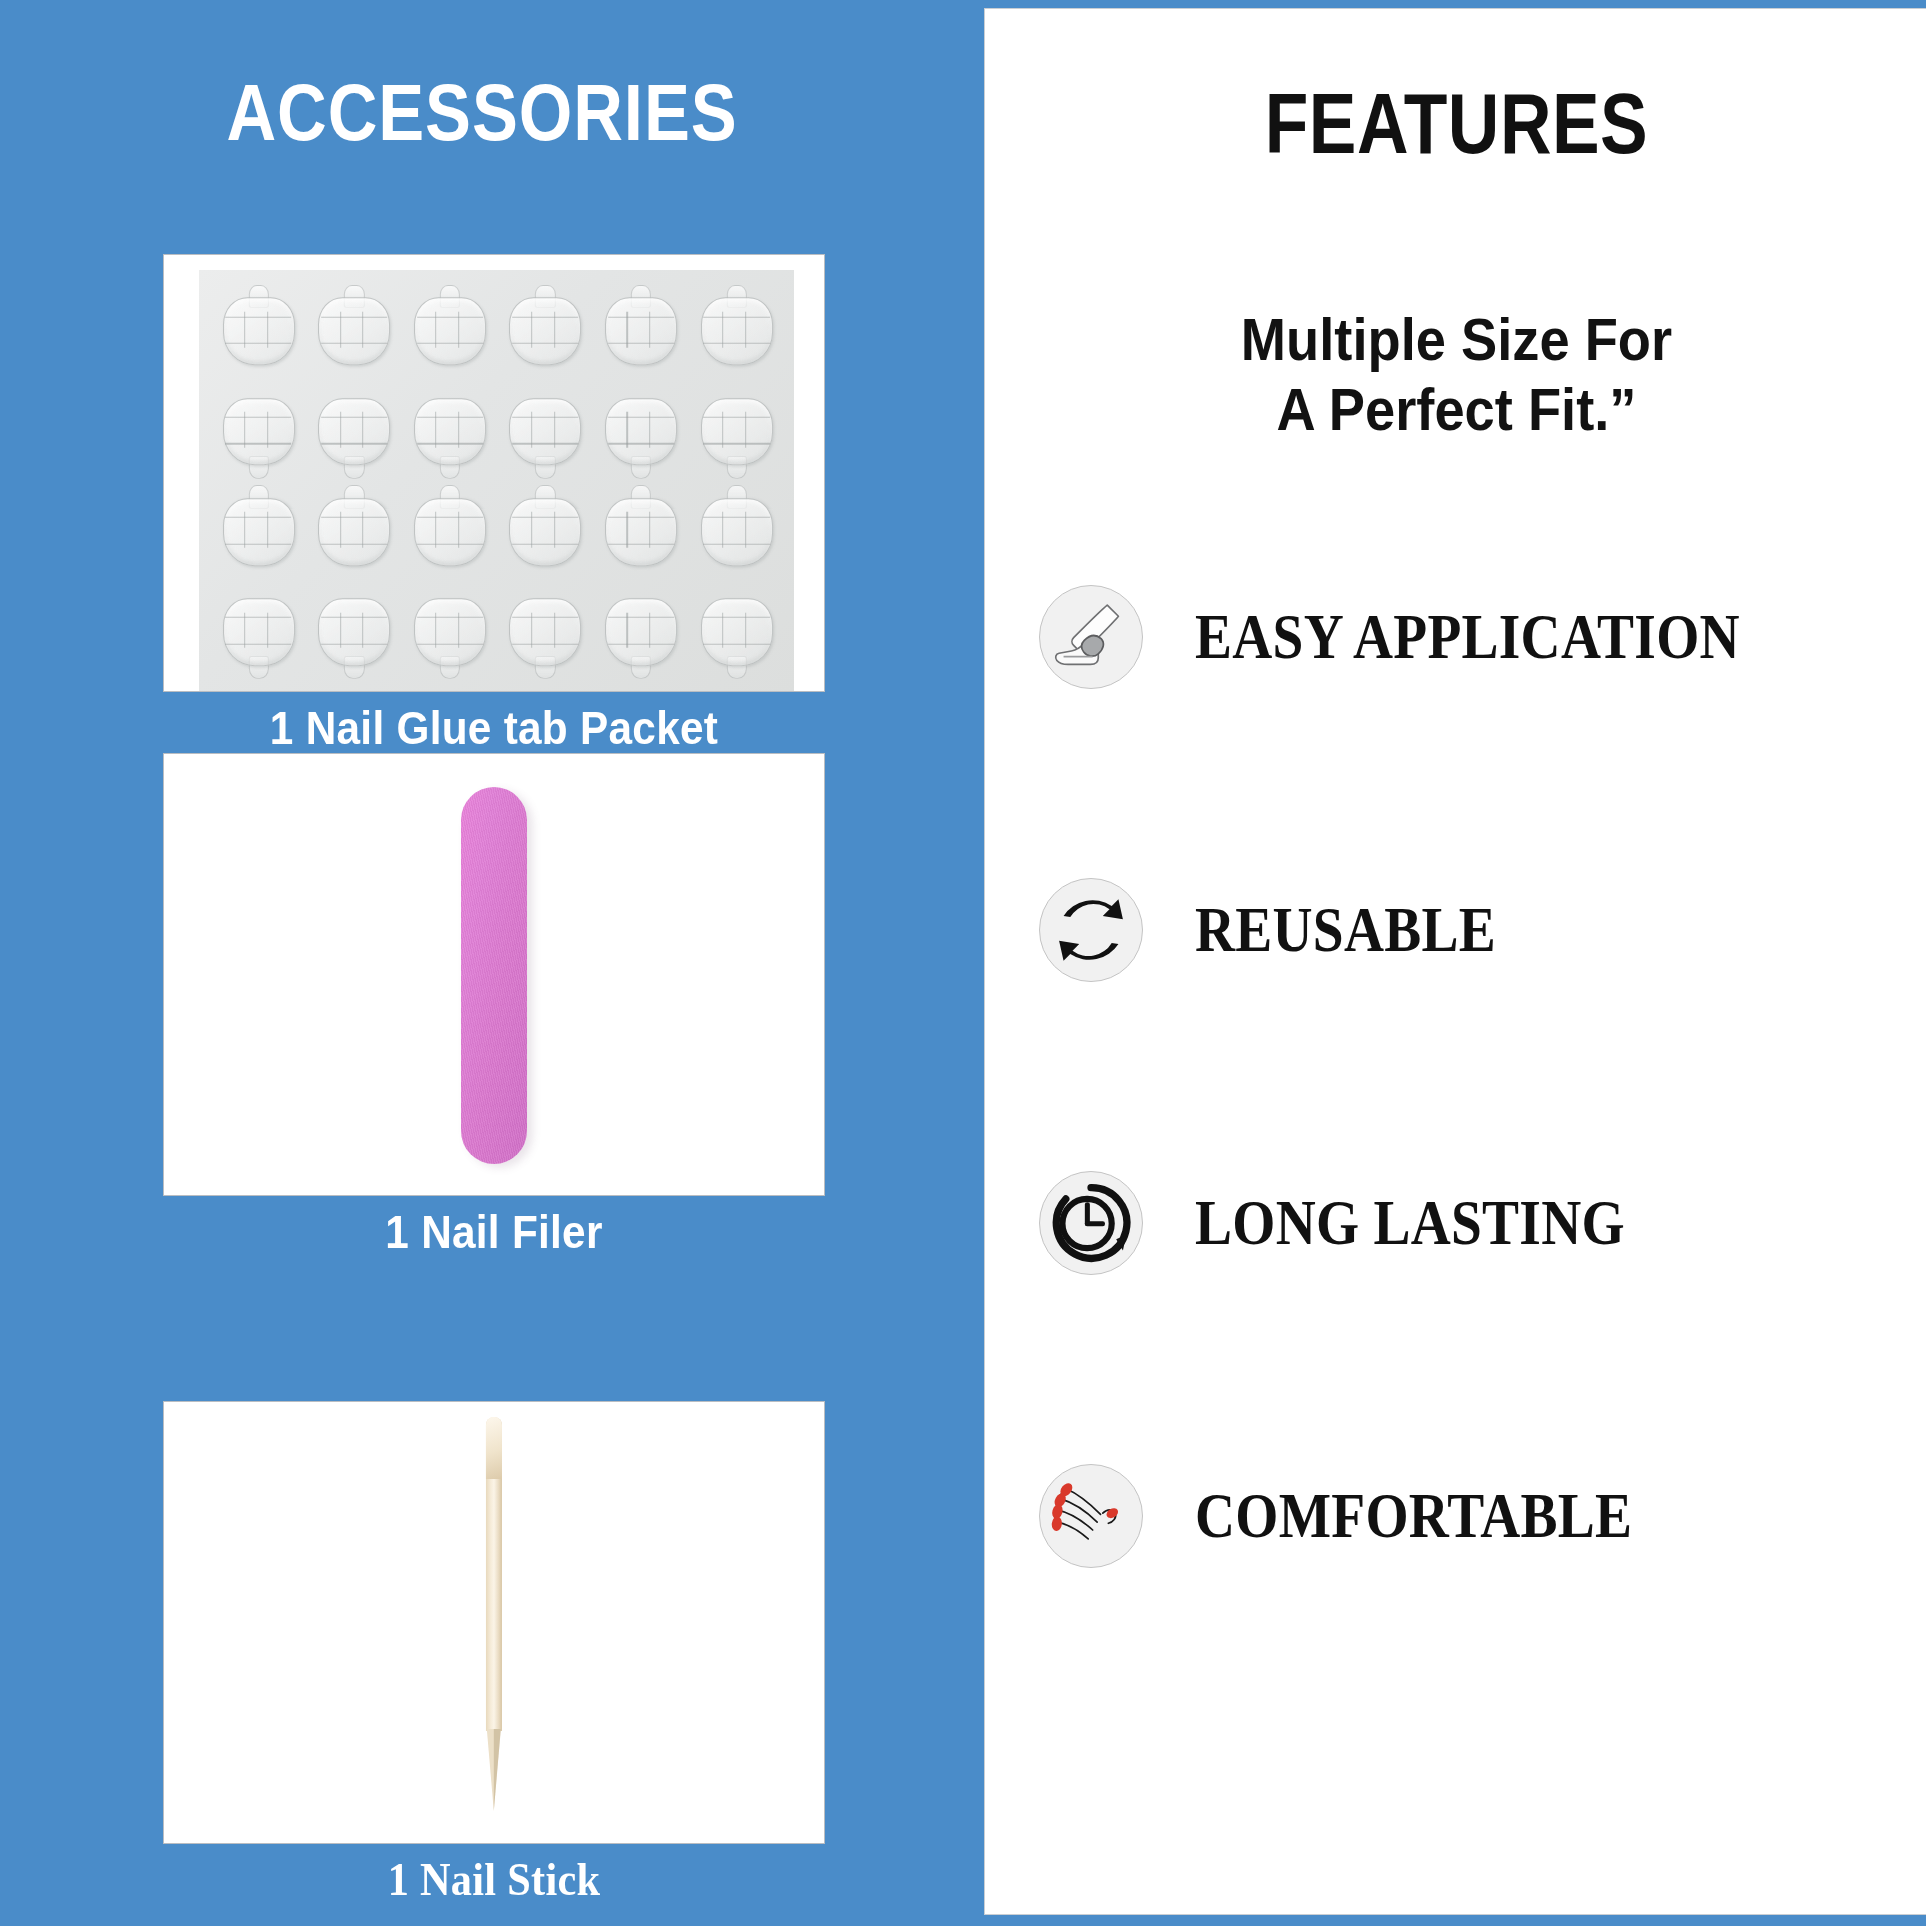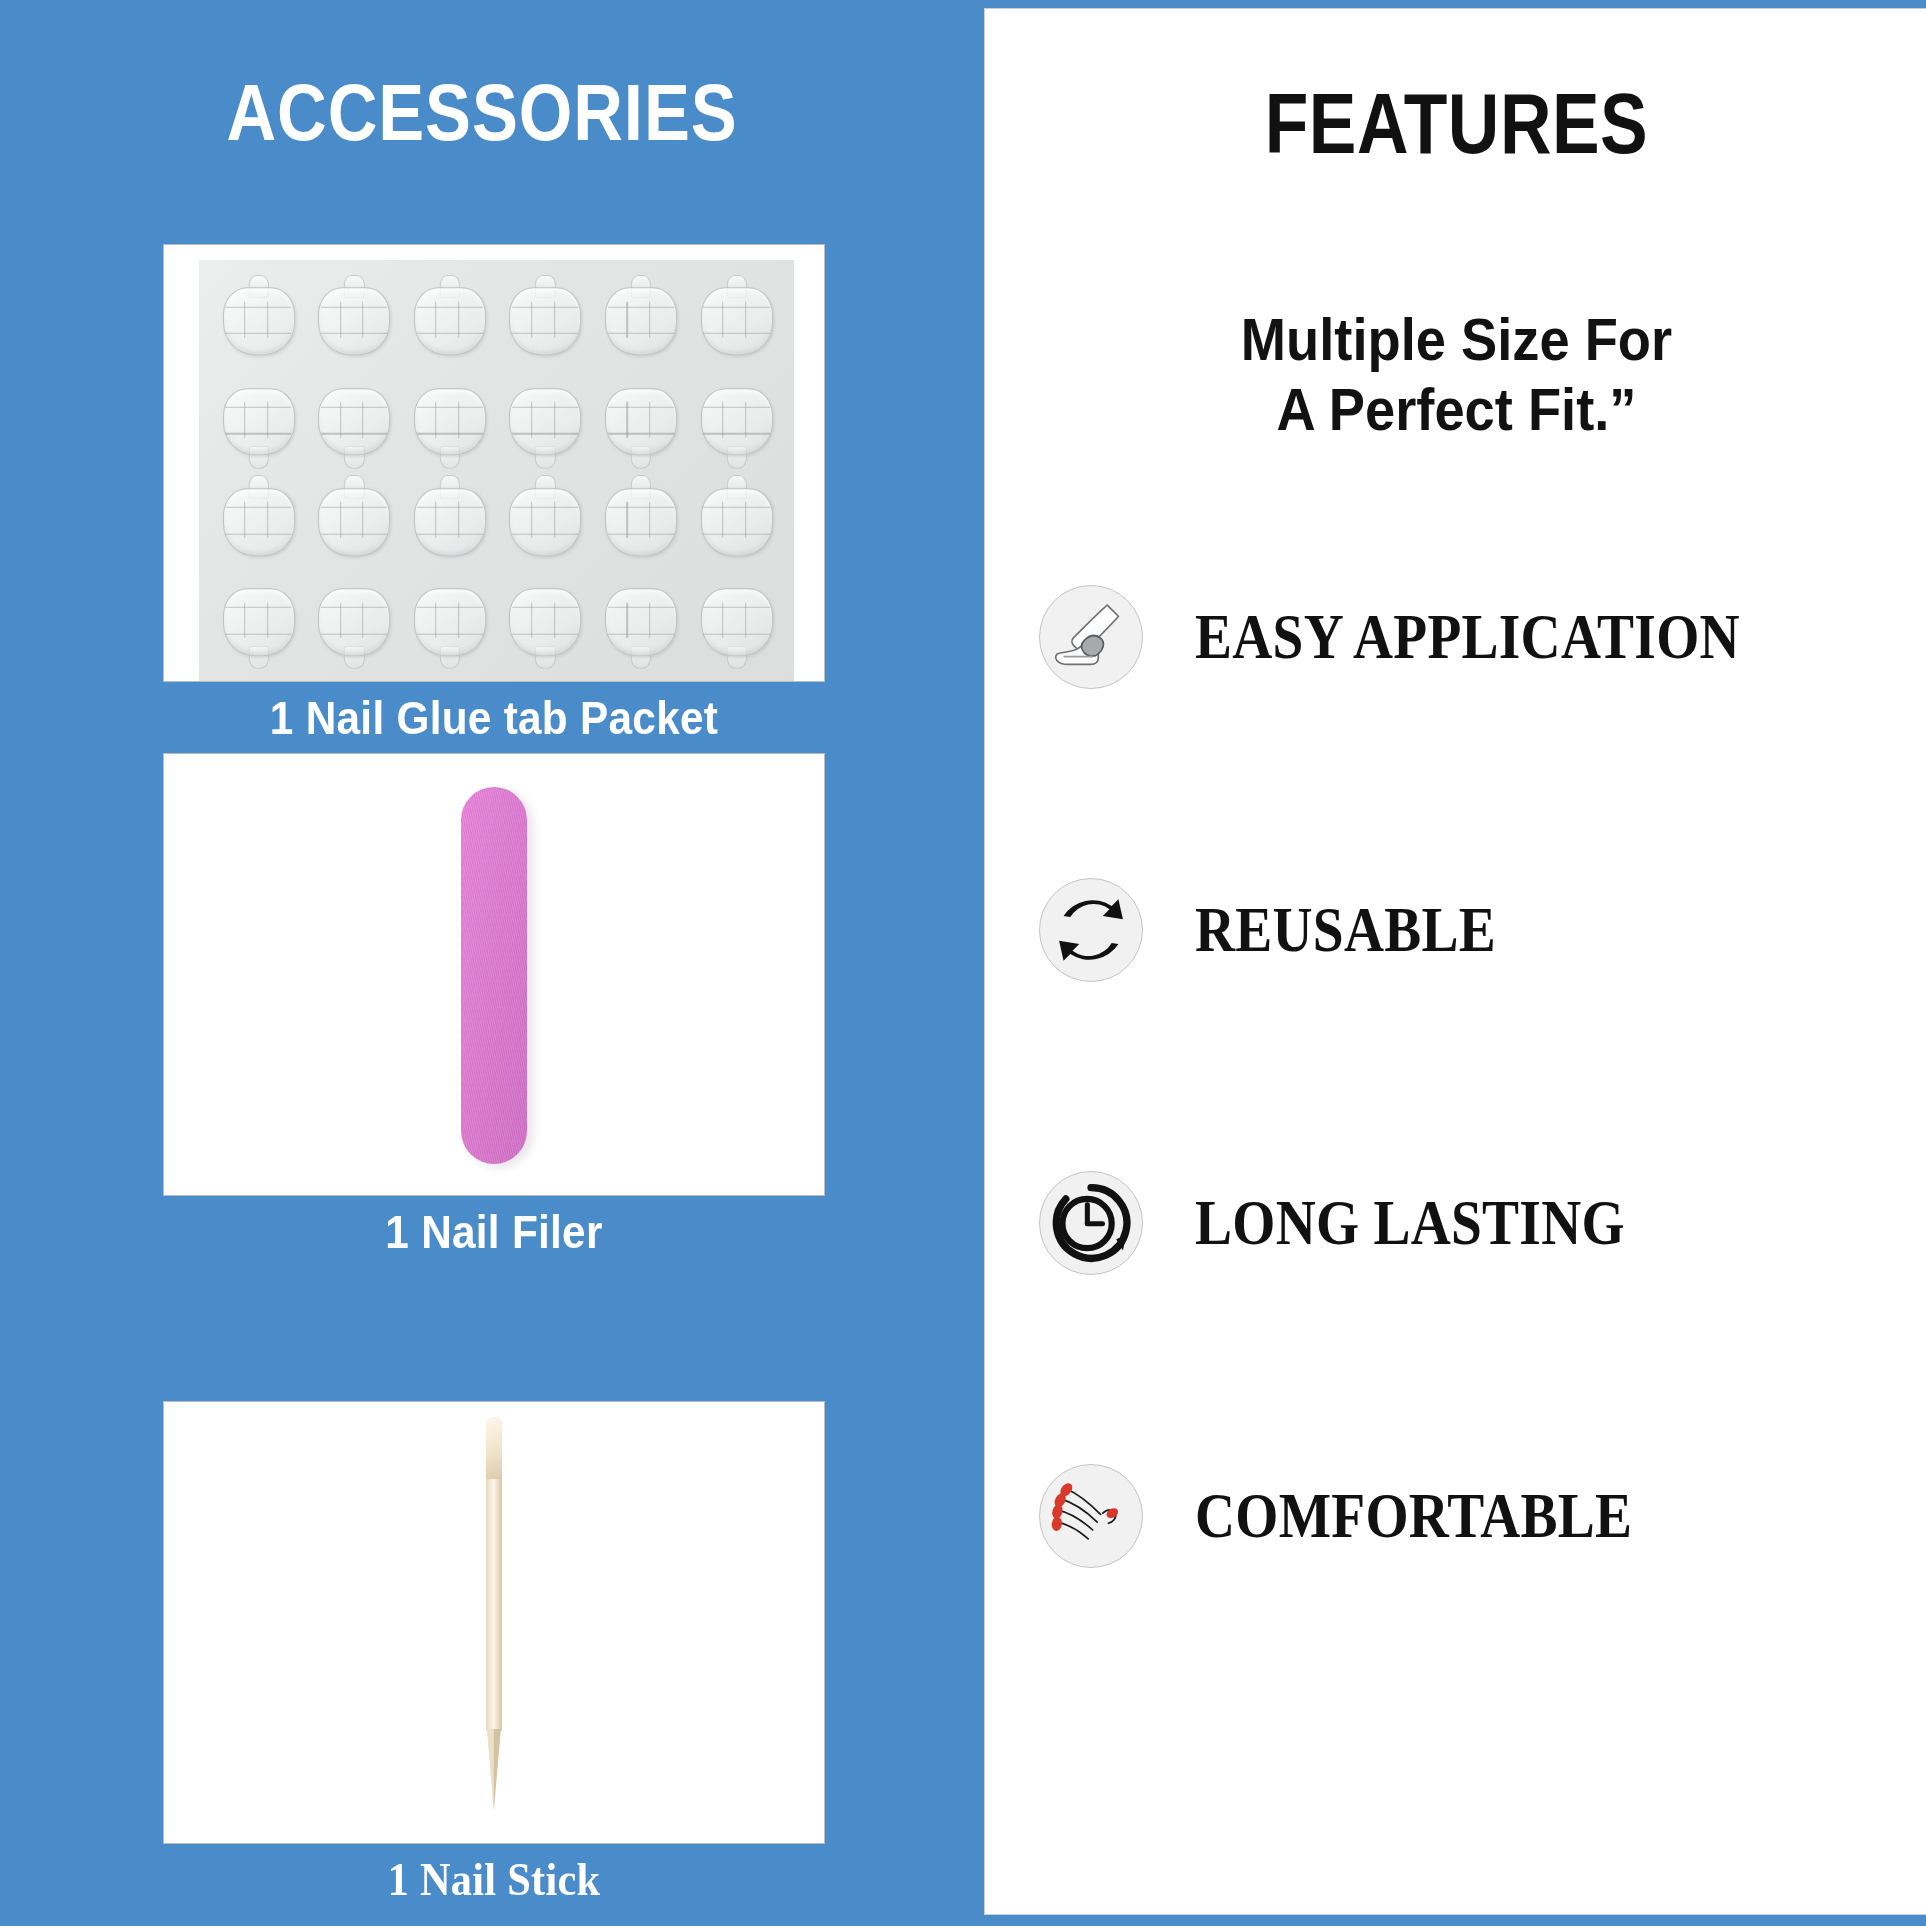--- a/index.html
+++ b/index.html
@@ -41,21 +41,21 @@
     letter-spacing: 1.1px;
     line-height: 1;
     transform: scaleX(0.86);
   }
 
   .acc-item {
     position: absolute;
     left: 163px;
     width: 662px;
   }
-  .acc-item-1 { top: 244px; }
+  .acc-item-1 { top: 254px; }
   .acc-item-2 { top: 753px; }
   .acc-item-3 { top: 1401px; font-family: Liberation Serif, serif; }
 
   .photo-frame {
     position: relative;
     width: 662px;
     height: 438px;
     background: #ffffff;
     border: 0.6px solid #b9bdc2;
     overflow: hidden;

